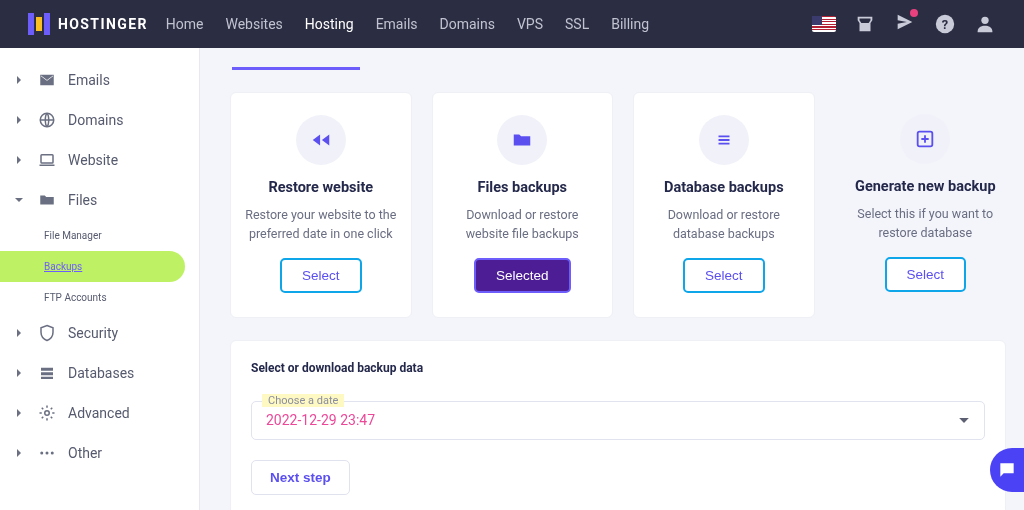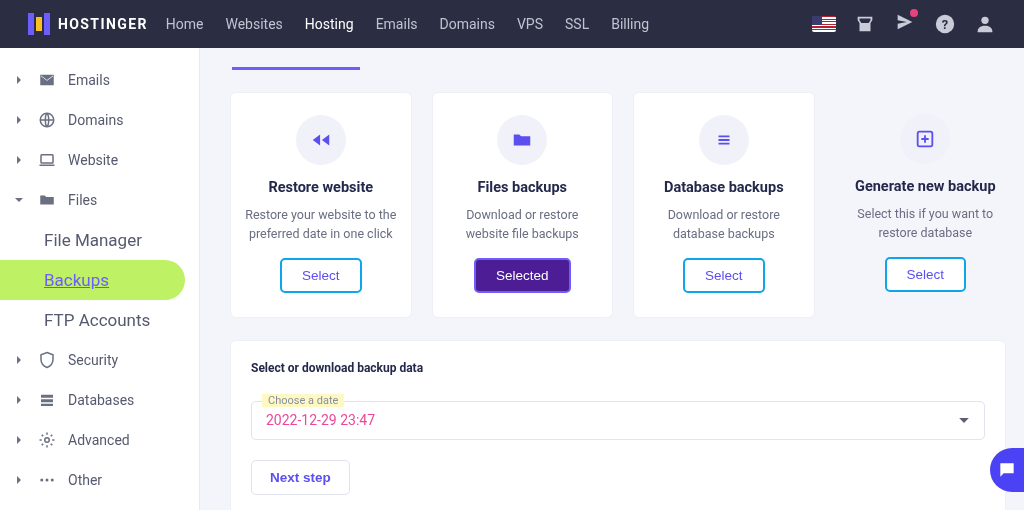--- a/index.html
+++ b/index.html
@@ -57,21 +57,21 @@
     background:#fff; border-right:1px solid #e8e8f0;
     padding-top:12px;
   }
   .side-item {
     display:flex; align-items:center; gap:12px;
     padding:11px 14px; color:#565a6e; font-size:14px; cursor:pointer;
   }
   .side-item svg { width:18px; height:18px; fill:#6b6f82; flex-shrink:0; }
   .side-item .chev { width:10px; height:10px; fill:#6b6f82; margin-right:2px;}
   .side-sub {
-    padding:10px 10px 10px 44px; font-size:17px; color:#565a6e; cursor:pointer;
+    padding:10px 10px 10px 44px; font-size:10px; color:#565a6e; cursor:pointer;
   }
   .side-sub.active {
     background:#bef264; color:#6d5dfb; border-radius:0 22px 22px 0; margin-right:14px;text-decoration:underline;
   }
   .side-item .label { flex:1; }
   
   .main {
     position:absolute; left:200px; top:48px; right:0; bottom:0;
     padding:0 8px 0 30px;
     overflow:hidden;

